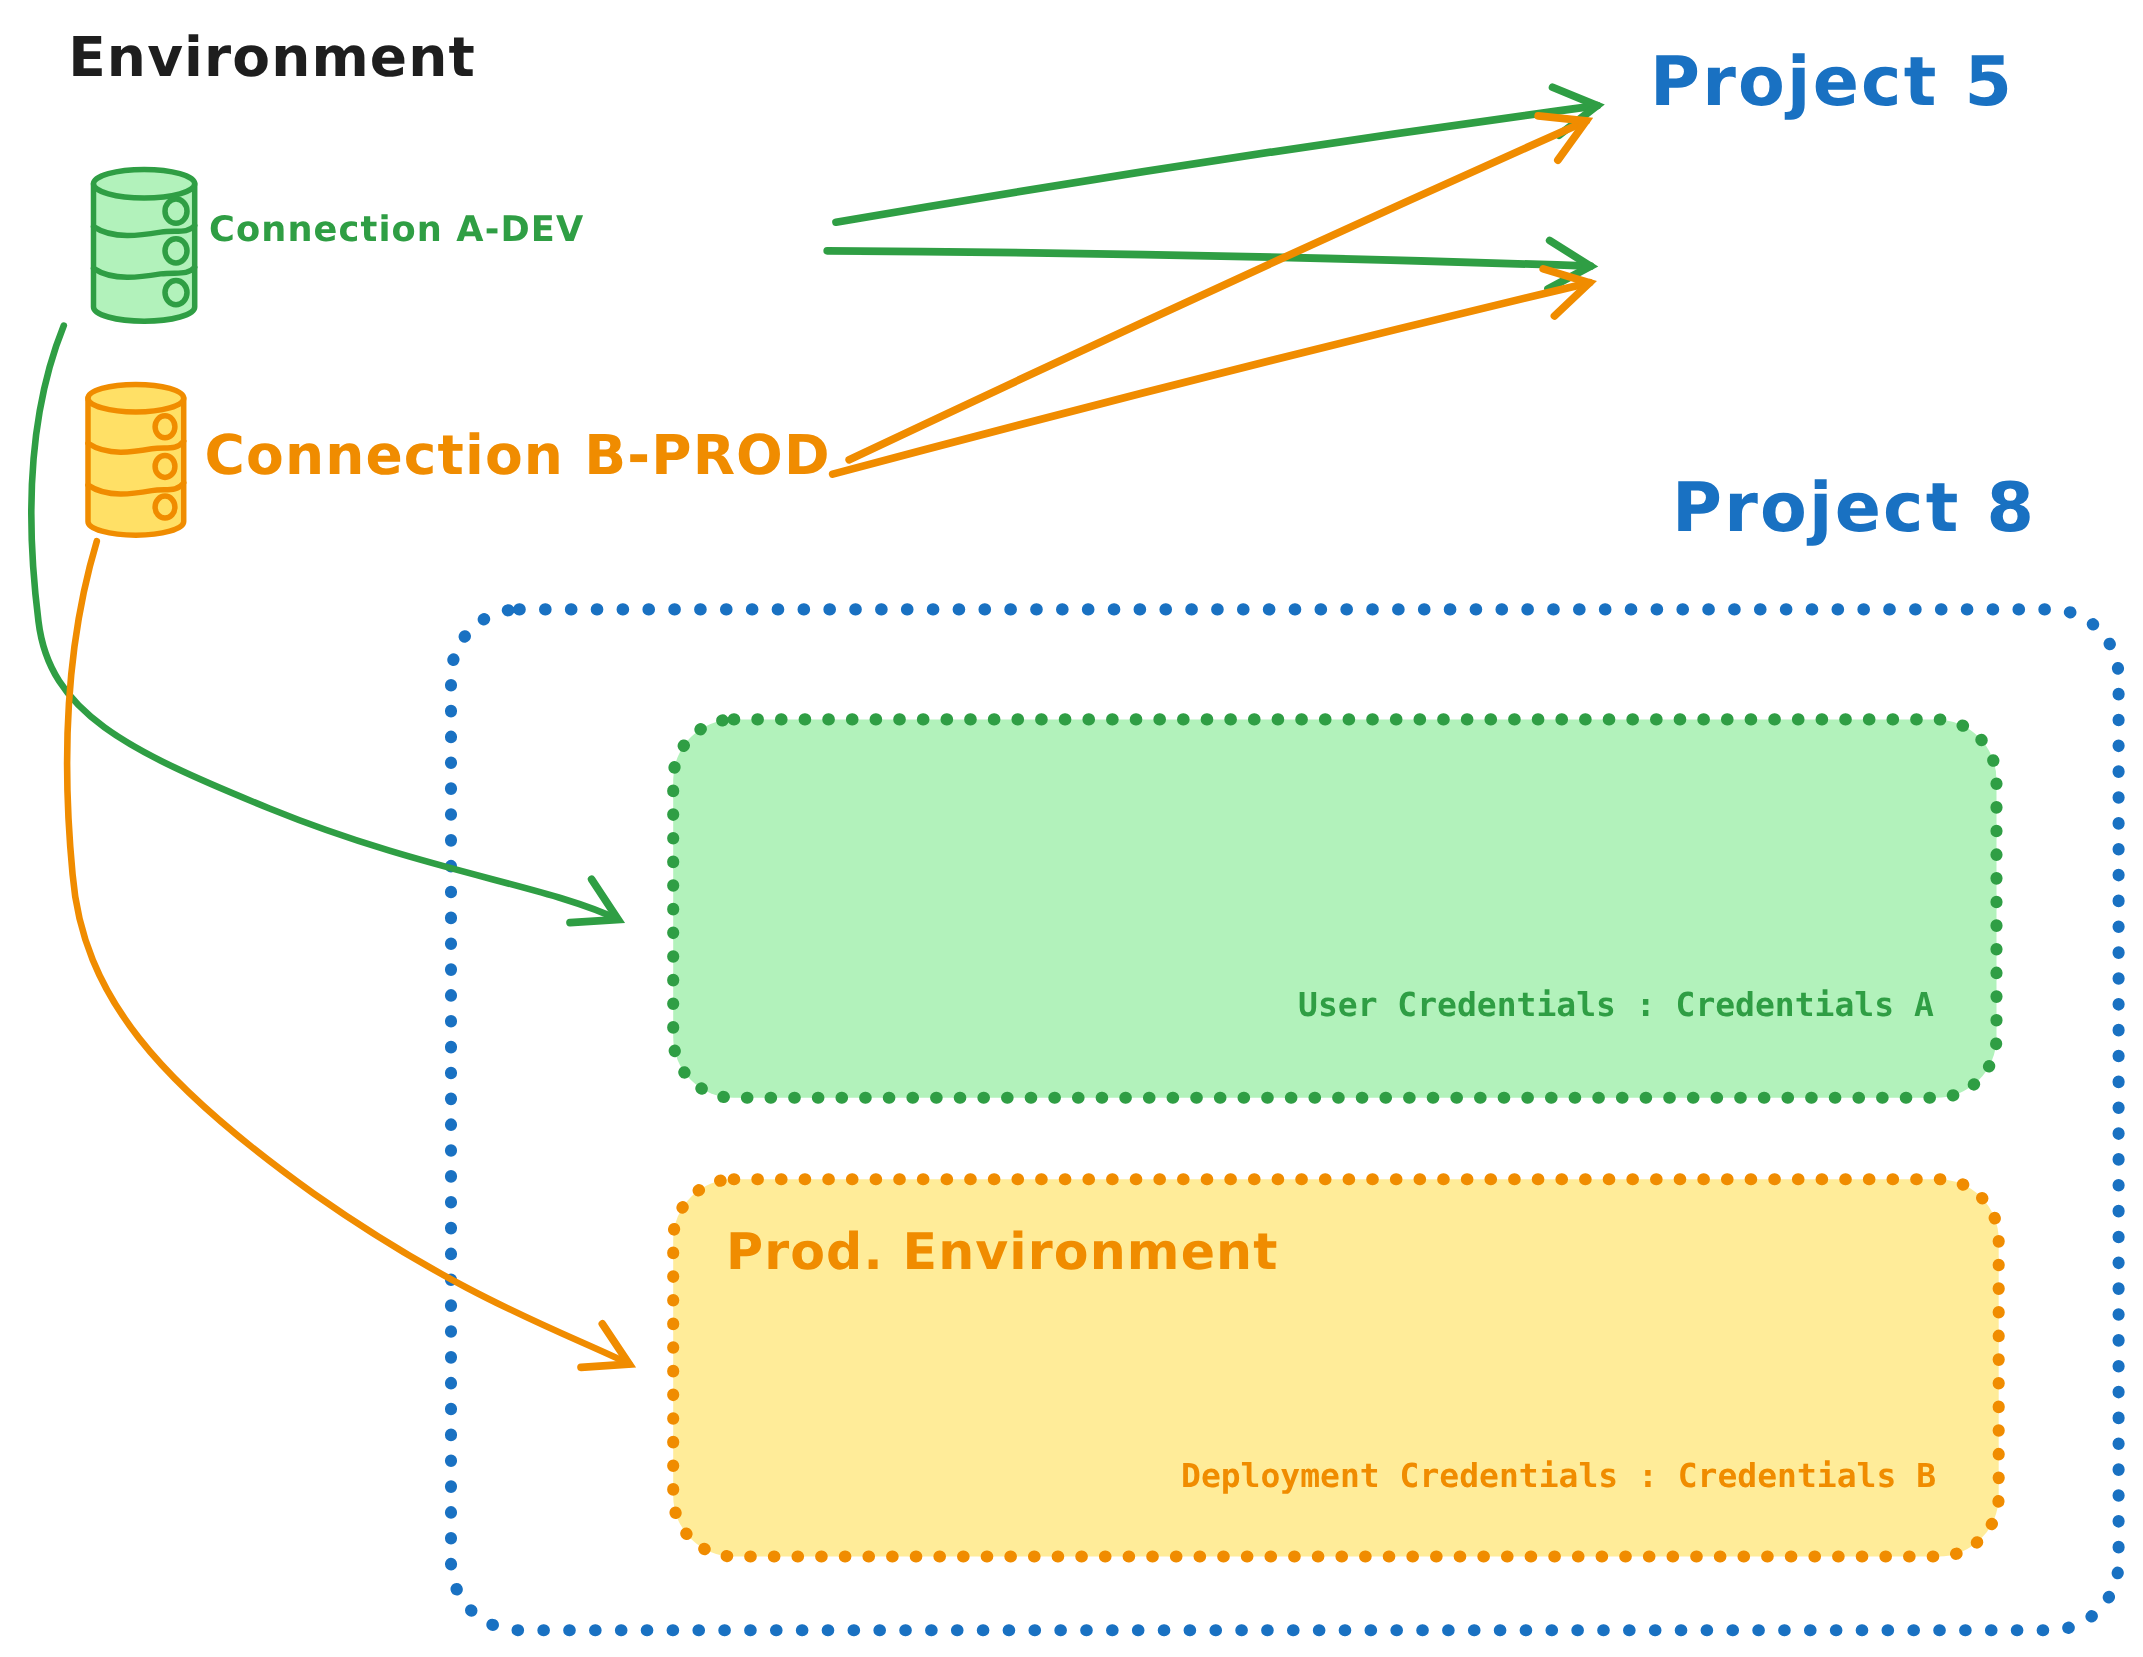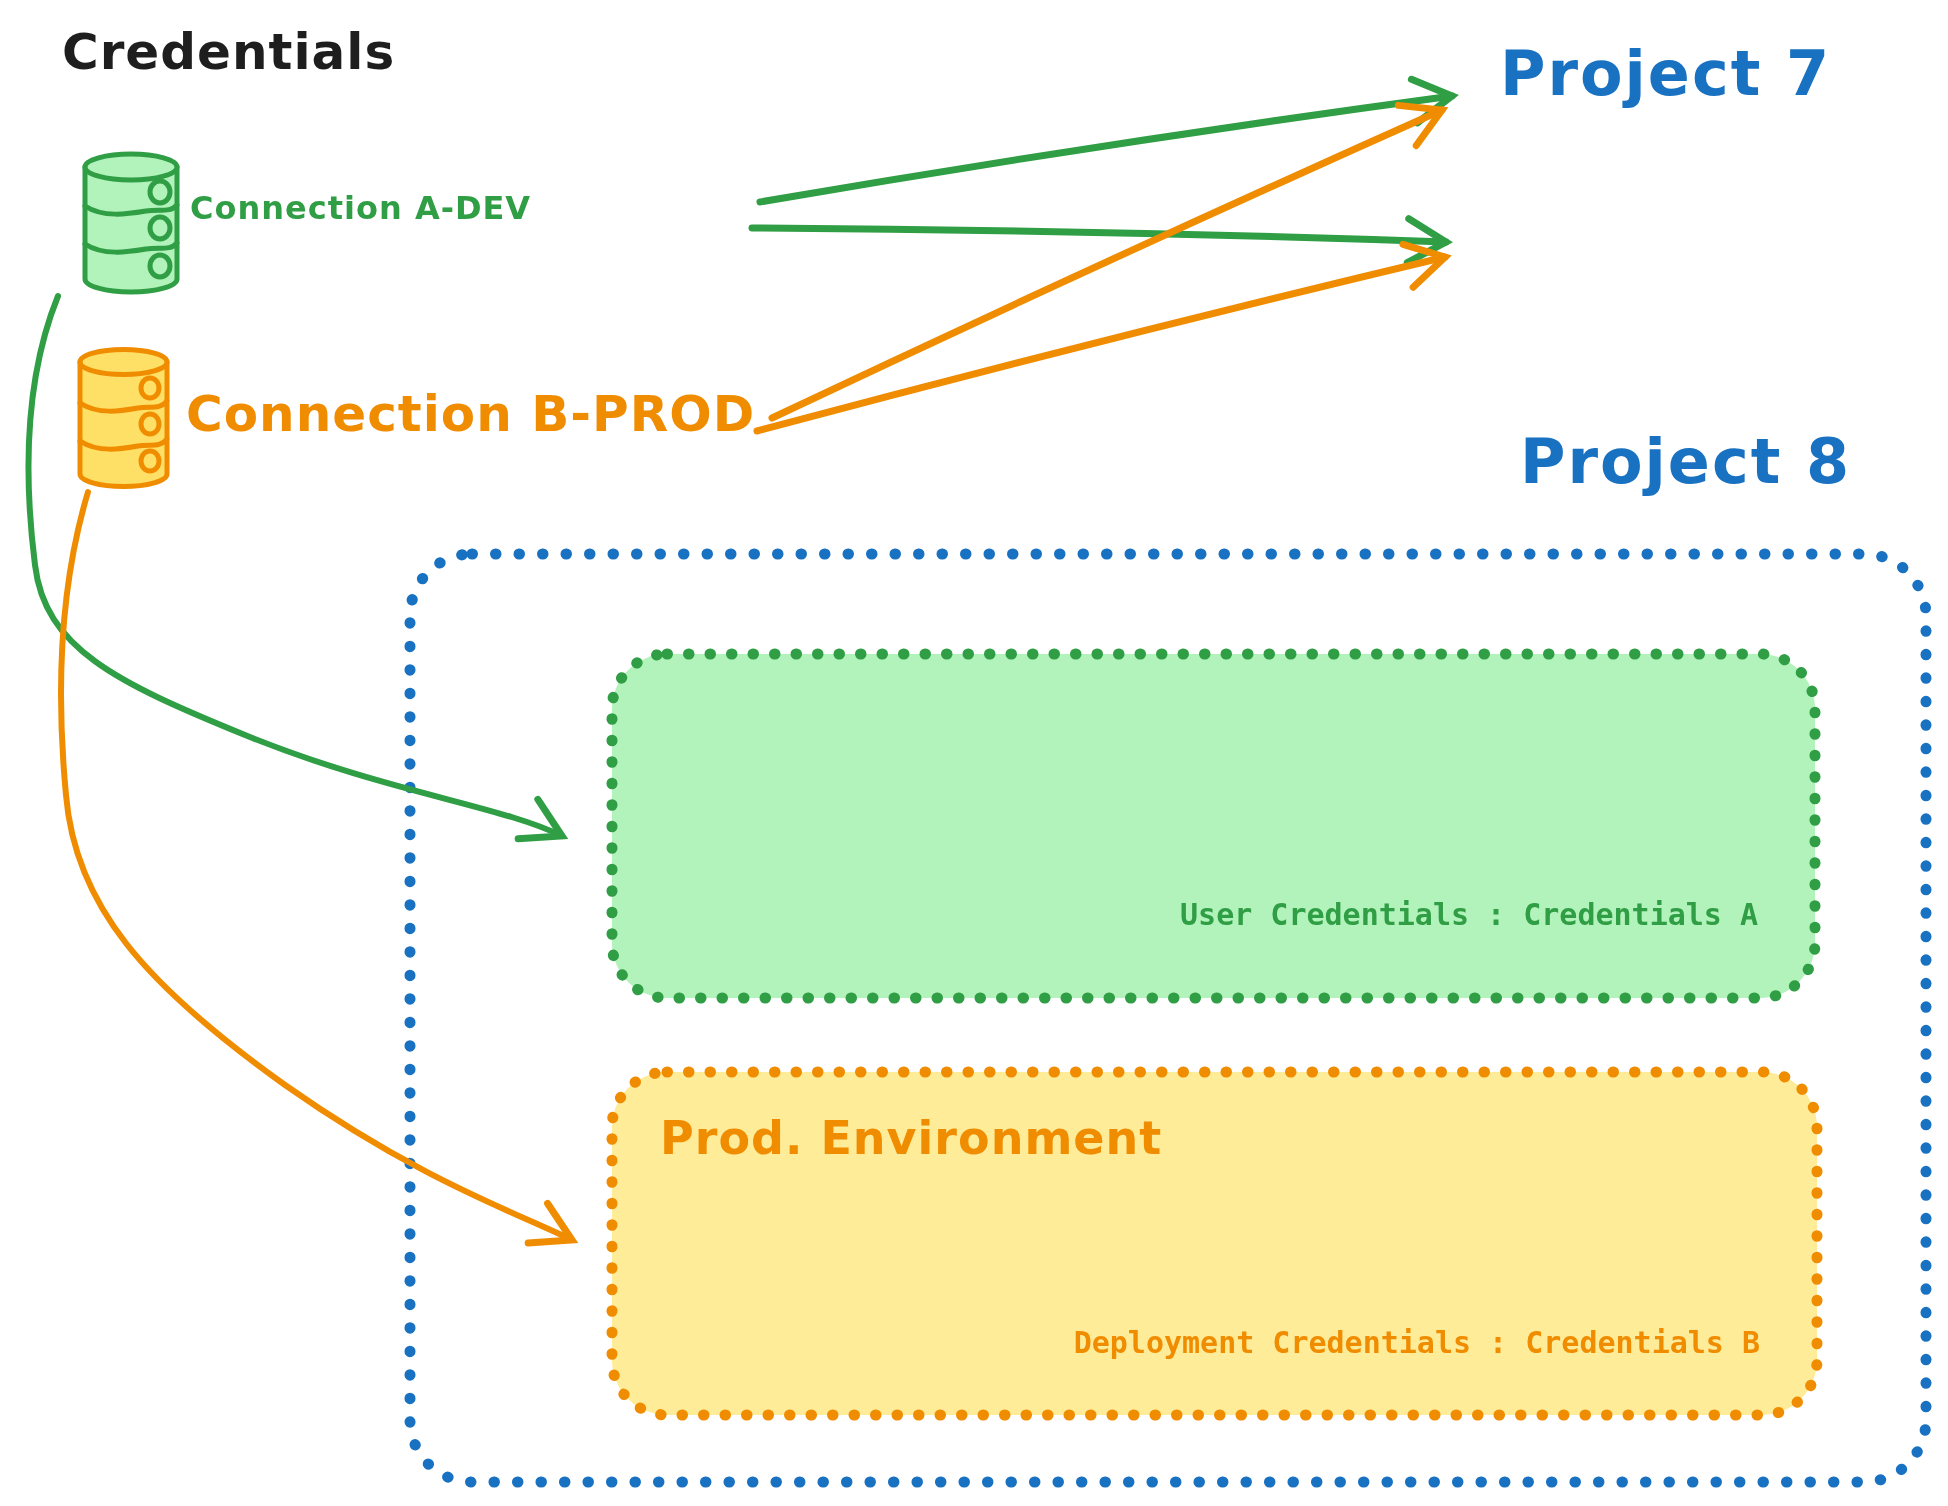--- a/index.html
+++ b/index.html
@@ -80,26 +80,26 @@
 
     <path d="M760 202 Q1110 142 1452 96" fill="none" class="stroke-green" stroke-width="7" stroke-linecap="round" marker-end="url(#head-green)"></path>
     <path d="M752 228 Q1100 230 1446 242" fill="none" class="stroke-green" stroke-width="7" stroke-linecap="round" marker-end="url(#head-green)"></path>
     <path d="M772 418 Q1110 258 1442 110" fill="none" class="stroke-orange" stroke-width="7" stroke-linecap="round" marker-end="url(#head-orange)"></path>
     <path d="M757 431 Q1105 338 1445 257" fill="none" class="stroke-orange" stroke-width="7" stroke-linecap="round" marker-end="url(#head-orange)"></path>
 
     <path d="M58 296 C26 375,23 470,35 565 C45 648,115 682,245 735 C385 792,502 806,562 836" fill="none" class="stroke-green" stroke-width="6" stroke-linecap="round" marker-end="url(#head-green)"></path>
     <path d="M88 492 C60 585,56 690,66 795 C75 905,145 985,285 1085 C420 1180,515 1212,572 1240" fill="none" class="stroke-orange" stroke-width="6" stroke-linecap="round" marker-end="url(#head-orange)"></path>
   </svg>
 
-  <div class="txt hand t-title">Credentials</div>
+  <div class="txt hand t-title">Environment</div>
 
   <div class="txt hand t-conn-a">Connection A-DEV</div>
   <div class="txt hand t-conn-b">Connection B-PROD</div>
 
-  <div class="txt hand t-proj t-p3">Project 7</div>
+  <div class="txt hand t-proj t-p3">Project 5</div>
   <div class="txt hand t-proj t-p1">Project 8</div>
 
   <div class="txt mono t-creds t-dev-creds">User Credentials : Credentials A</div>
 
   <div class="txt mono t-creds t-prod-creds">Deployment Credentials : Credentials B</div>
   <div class="txt hand t-env t-prod-title">Prod. Environment</div>
 
 </div>
 
 </body></html>

